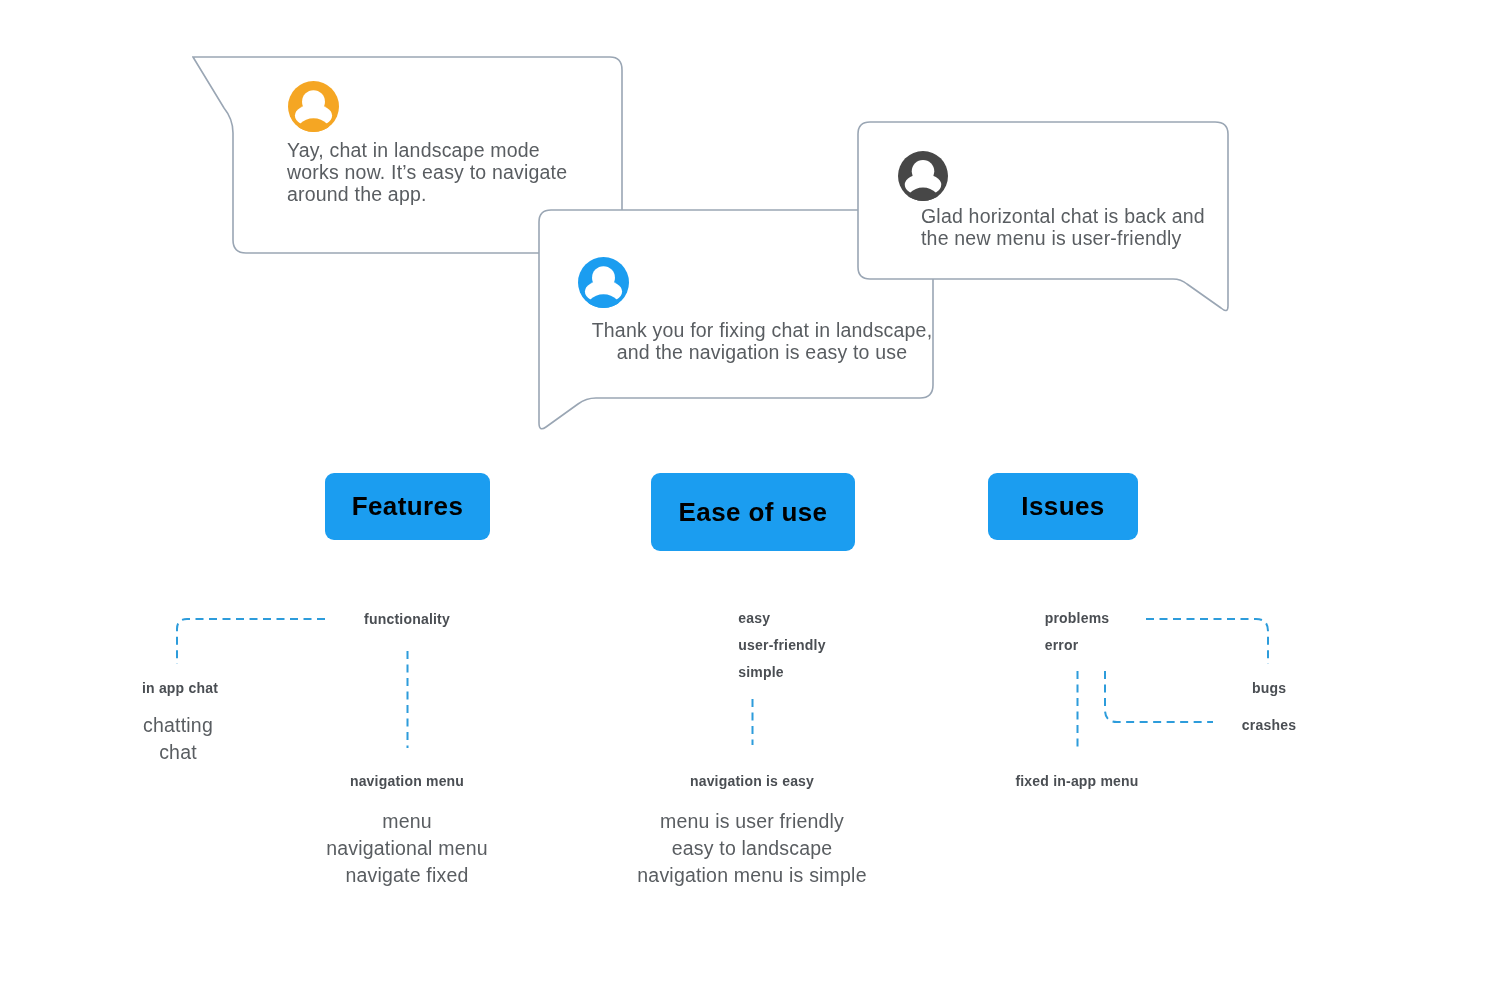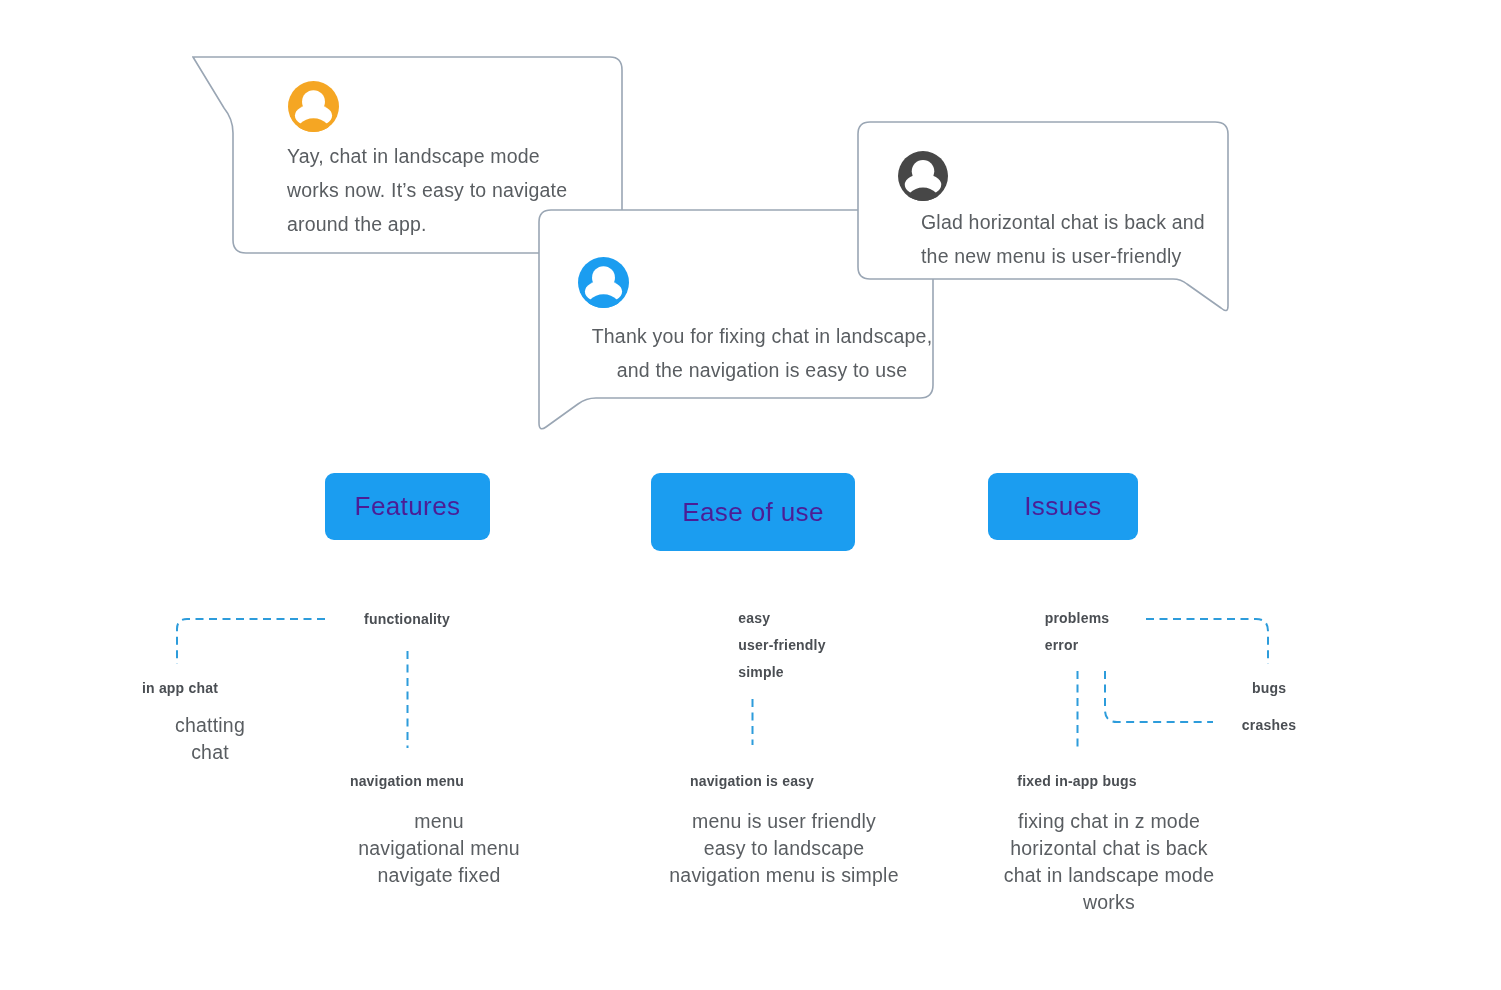--- a/index.html
+++ b/index.html
@@ -4,40 +4,40 @@
 <style>
   html,body{margin:0;padding:0;background:#ffffff;}
   .canvas{
     position:relative;width:1501px;height:990px;background:#ffffff;overflow:hidden;
     font-family:"Liberation Sans",sans-serif;
   }
   .abs{position:absolute;}
   svg{display:block;}
   .bubble-shape path{fill:#ffffff;stroke:var(--bubble_border);stroke-width:1.6;}
   .bubble-text{
-    position:absolute;font-size:19.5px;line-height:34px;color:var(--text_secondary);
+    position:absolute;font-size:19.5px;line-height:22px;color:var(--text_secondary);
     letter-spacing:.2px;white-space:pre-line;
   }
   .cat-btn{
     position:absolute;display:flex;align-items:center;justify-content:center;
     background:var(--accent_blue);border-radius:9px;border:none;cursor:pointer;
   }
   .cat-btn span{
-    color:#4c1d95;font-weight:normal;font-size:26px;letter-spacing:.4px;
+    color:#000000;font-weight:bold;font-size:26px;letter-spacing:.4px;
     font-family:"Liberation Sans",sans-serif;
   }
   .kw{
     position:absolute;transform:translateX(-50%);text-align:left;
     font-weight:bold;font-size:14px;line-height:27px;color:var(--text_primary);
     letter-spacing:.2px;white-space:pre-line;
   }
   .syn{
     position:absolute;transform:translateX(-50%);text-align:center;
     font-size:19.5px;line-height:27px;color:var(--text_secondary);
-    letter-spacing:.2px;white-space:pre-line;margin-left:32px;
+    letter-spacing:.2px;white-space:pre-line;
   }
   .connector path{fill:none;stroke:var(--dashed_blue);stroke-width:2;stroke-dasharray:8 5.5;}
 </style>
 </head>
 <body>
 
 <div class="canvas">
 
   <svg class="abs bubble-shape" style="left:192px;top:56px;" width="431" height="200" viewBox="0 0 431 200">
     <path d="M 1 1 L 418 1 Q 430 1 430 14 L 430 184 Q 430 197 417 197 L 54 197 Q 41 197 41 184 L 41 77 Q 41 63 32 52 Z"></path>
@@ -134,19 +134,15 @@
 simple</div>
   <div class="kw" style="left:752px;top:768px;">navigation is easy</div>
   <div class="syn" style="left:752px;top:808px;">menu is user friendly
 easy to landscape
 navigation menu is simple</div>
 
   <div class="kw" style="left:1077px;top:605px;">problems
 error</div>
   <div class="kw" style="left:1269px;top:675px;">bugs</div>
   <div class="kw" style="left:1269px;top:712px;">crashes</div>
-  <div class="kw" style="left:1077px;top:768px;">fixed in-app bugs</div>
-  <div class="syn" style="left:1077px;top:808px;">fixing chat in z mode
-horizontal chat is back
-chat in landscape mode
-works</div>
+  <div class="kw" style="left:1077px;top:768px;">fixed in-app menu</div>
 
 </div>
 
 </body></html>

